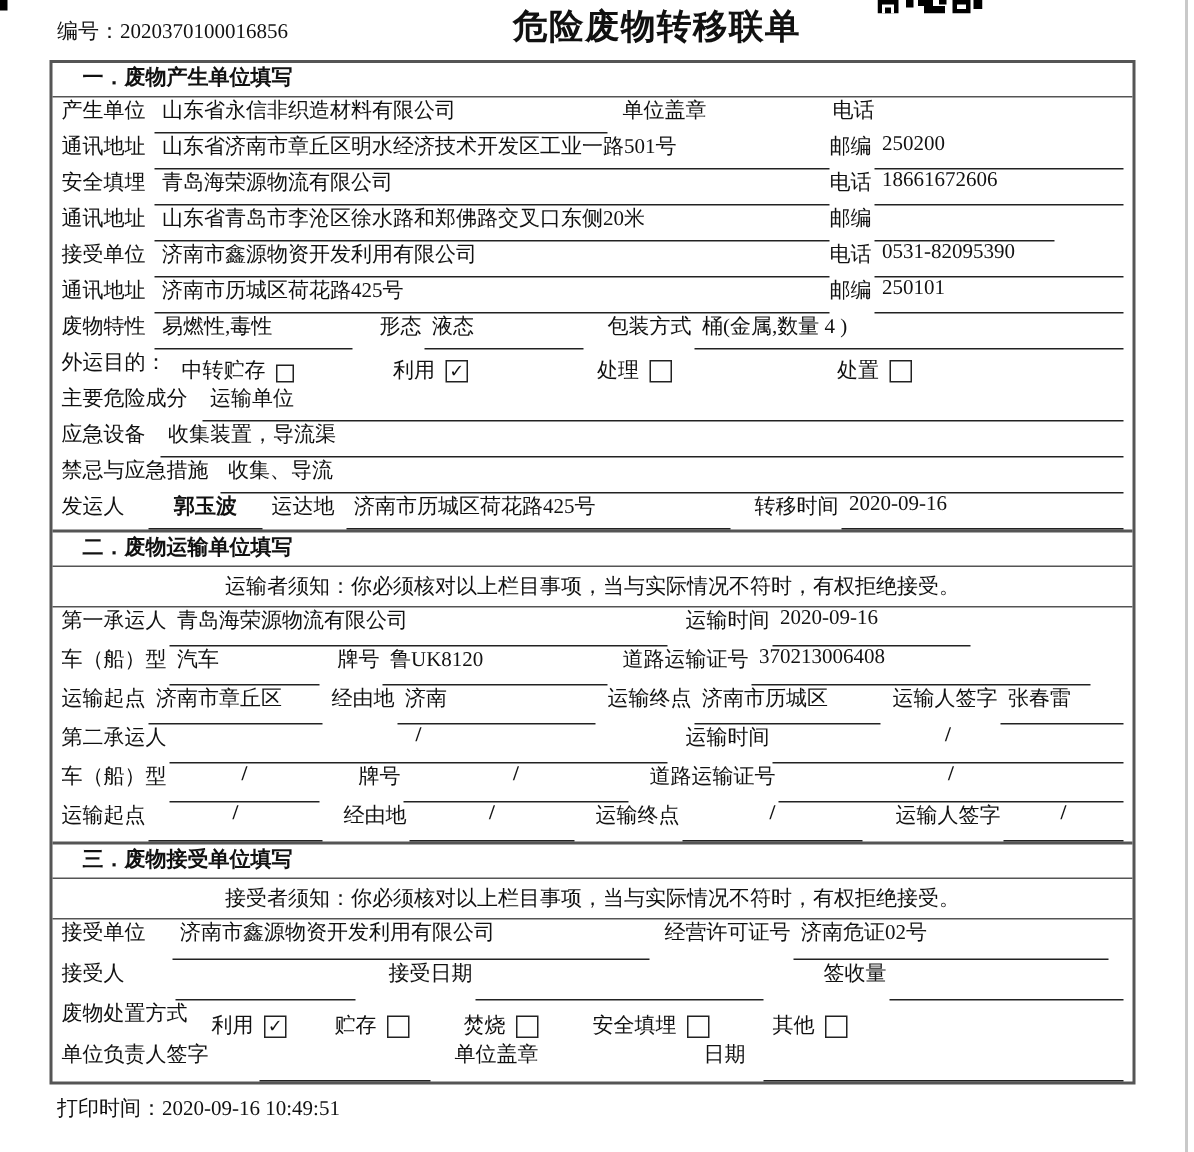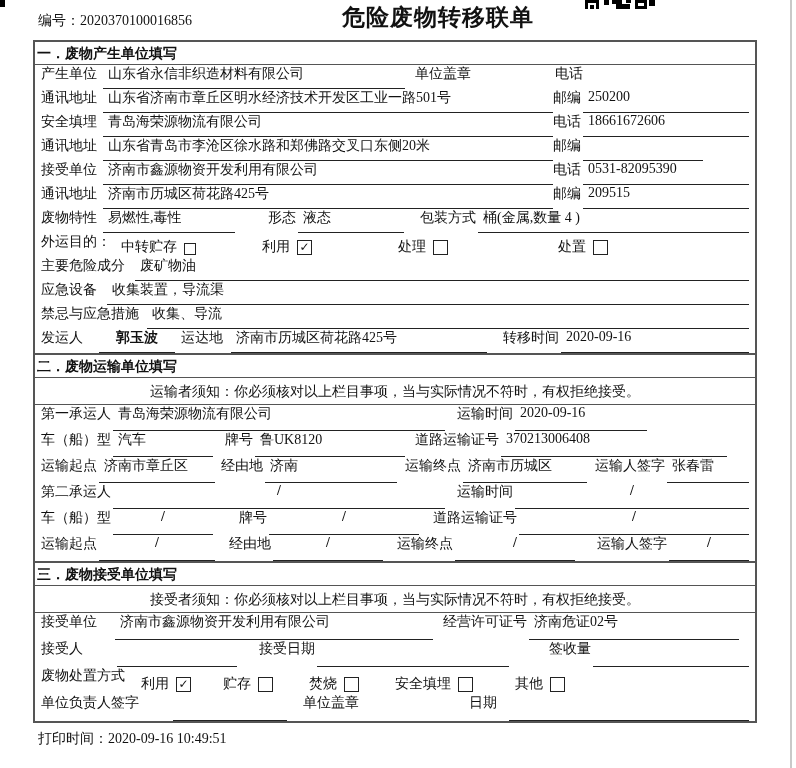--- a/index.html
+++ b/index.html
@@ -14,22 +14,22 @@
   .doc-header{position:relative;height:40px;}
   .doc-no{position:absolute;left:38px;top:12px;font-size:14px;white-space:nowrap;}
   .doc-title{position:absolute;left:0;right:0;top:2px;text-align:center;
     font-family:"Liberation Sans","DejaVu Sans",sans-serif;
     font-weight:bold;font-size:23px;letter-spacing:1px;padding-left:80px;}
   .qr-frag{position:absolute;left:585px;top:0;}
   
   .form-table{margin-left:33px;width:724px;border:2px solid #555;box-sizing:border-box;background:#fff;}
   .sec{border-top:2px solid #555;}
   .sec:first-child{border-top:none;}
-  .sec-title{font-family:Liberation Serif, serif;font-weight:bold;
-    font-size:14px;padding:3px 2px 2px;border-bottom:1.5px solid #555;height:17px;line-height:17px;}
+  .sec-title{font-family:Liberation Mono, monospace;font-weight:bold;
+    font-size:14px;padding:3px 20px 2px;border-bottom:1.5px solid #555;height:17px;line-height:17px;}
   .notice{padding:4px 6px 3px;border-bottom:1.5px solid #555;height:19px;line-height:19px;white-space:nowrap;text-align:center;}
   .row{display:flex;padding:0 6px;box-sizing:border-box;}
   .s1 .row{height:24px;}
   .s2 .row{height:26px;}
   .s3 .row{height:27px;}
   .lab{white-space:nowrap;padding:0 2px 1px 0;flex:none;}
   .val{border-bottom:1px solid #222;padding:0 5px 1px;white-space:nowrap;
     box-sizing:border-box;flex:none;overflow:hidden;}
   .grow{flex:1 1 auto;}
   .c{text-align:center;font-weight:bold;}
@@ -101,28 +101,28 @@
       <span class="lab" style="width:60px">接受单位</span>
       <span class="val" style="width:450px">济南市鑫源物资开发利用有限公司</span>
       <span class="lab">电话</span>
       <span class="val grow">0531-82095390</span>
     </div>
 
     <div class="row">
       <span class="lab" style="width:60px">通讯地址</span>
       <span class="val" style="width:450px">济南市历城区荷花路425号</span>
       <span class="lab">邮编</span>
-      <span class="val grow">209515</span>
+      <span class="val grow">250101</span>
     </div>
 
 
     <div class="row">
       <span class="lab" style="width:60px">废物特性</span>
       <span class="val" style="width:132px">易燃性,毒性</span>
-      <span class="lab" style="margin-left:33px">形态</span>
+      <span class="lab" style="margin-left:18px">形态</span>
       <span class="val" style="width:106px">液态</span>
       <span class="lab" style="margin-left:16px">包装方式</span>
       <span class="val grow">桶(金属,数量 4 )</span>
     </div>
 
     <div class="row">
       <span class="lab">外运目的：</span>
       <span class="opt" style="margin-left:8px">
         <span class="opt-label">中转贮存</span>
         <span class="box" style="width:10px;height:10px;line-height:10px;"></span>
@@ -136,21 +136,21 @@
         <span class="box"></span>
       </span>
       <span class="opt" style="margin-left:110px">
         <span class="opt-label">处置</span>
         <span class="box"></span>
       </span>
     </div>
 
     <div class="row">
       <span class="lab">主要危险成分</span>
-      <span class="val grow" style="margin-left:8px">废矿物油</span>
+      <span class="val grow" style="margin-left:8px">运输单位</span>
     </div>
 
     <div class="row">
       <span class="lab">应急设备</span>
       <span class="val grow" style="margin-left:8px">收集装置，导流渠</span>
     </div>
 
     <div class="row">
       <span class="lab">禁忌与应急措施</span>
       <span class="val grow" style="margin-left:6px">收集、导流</span>

